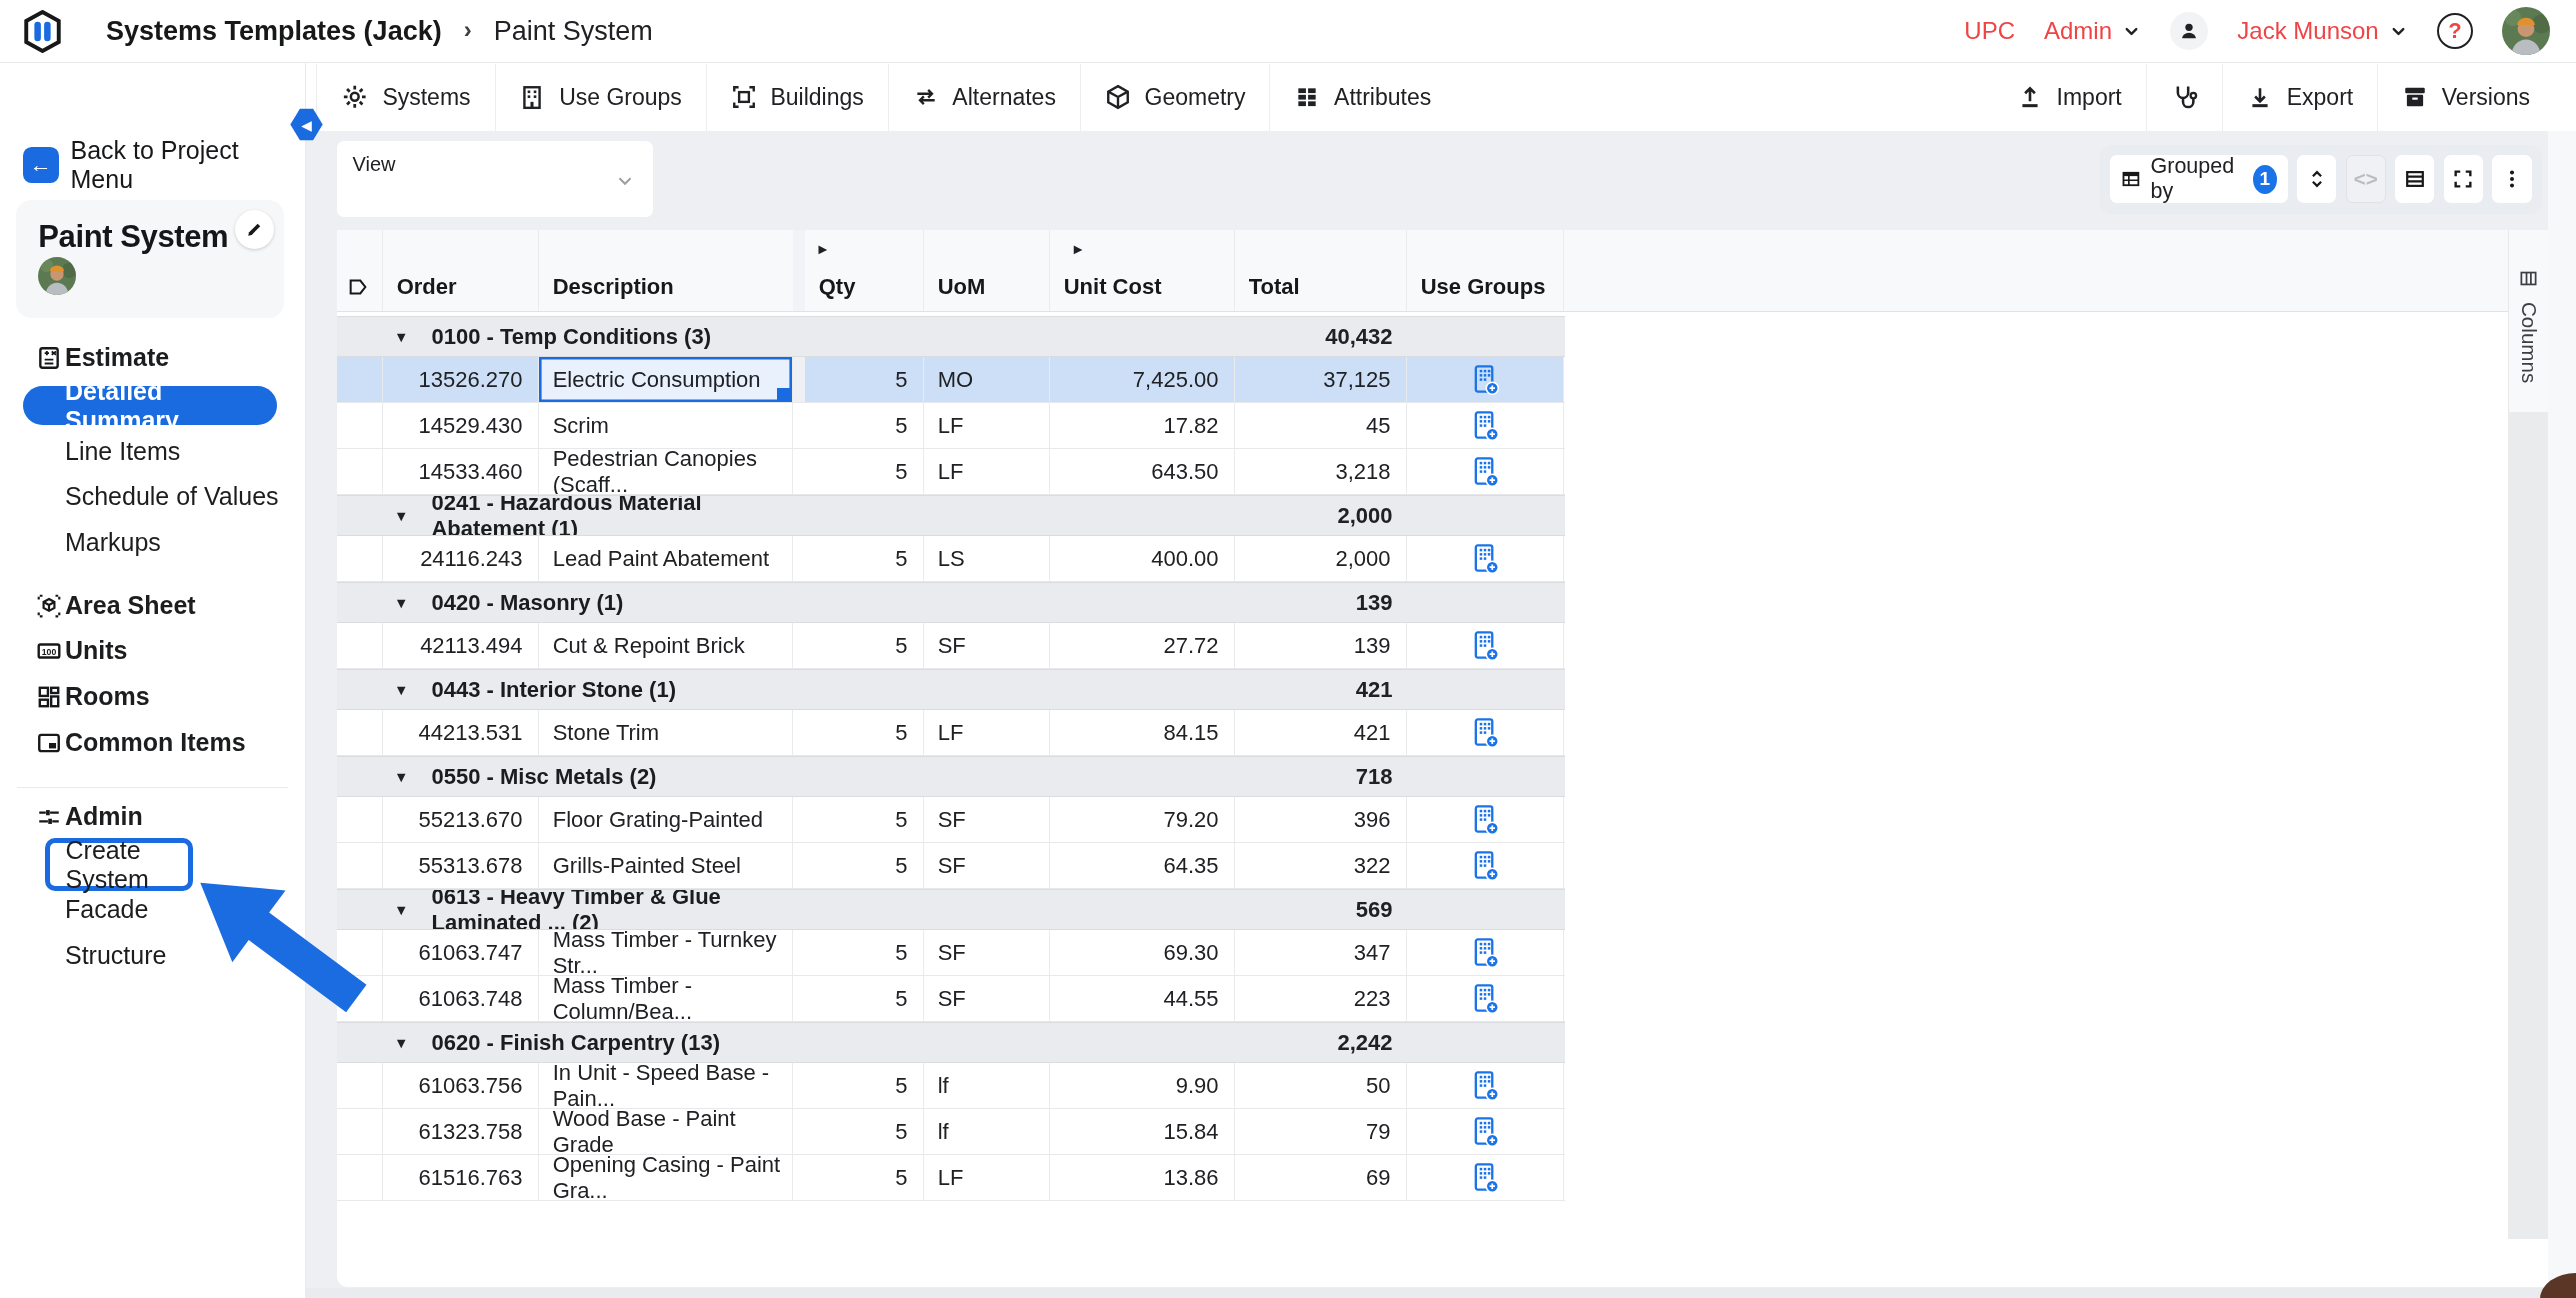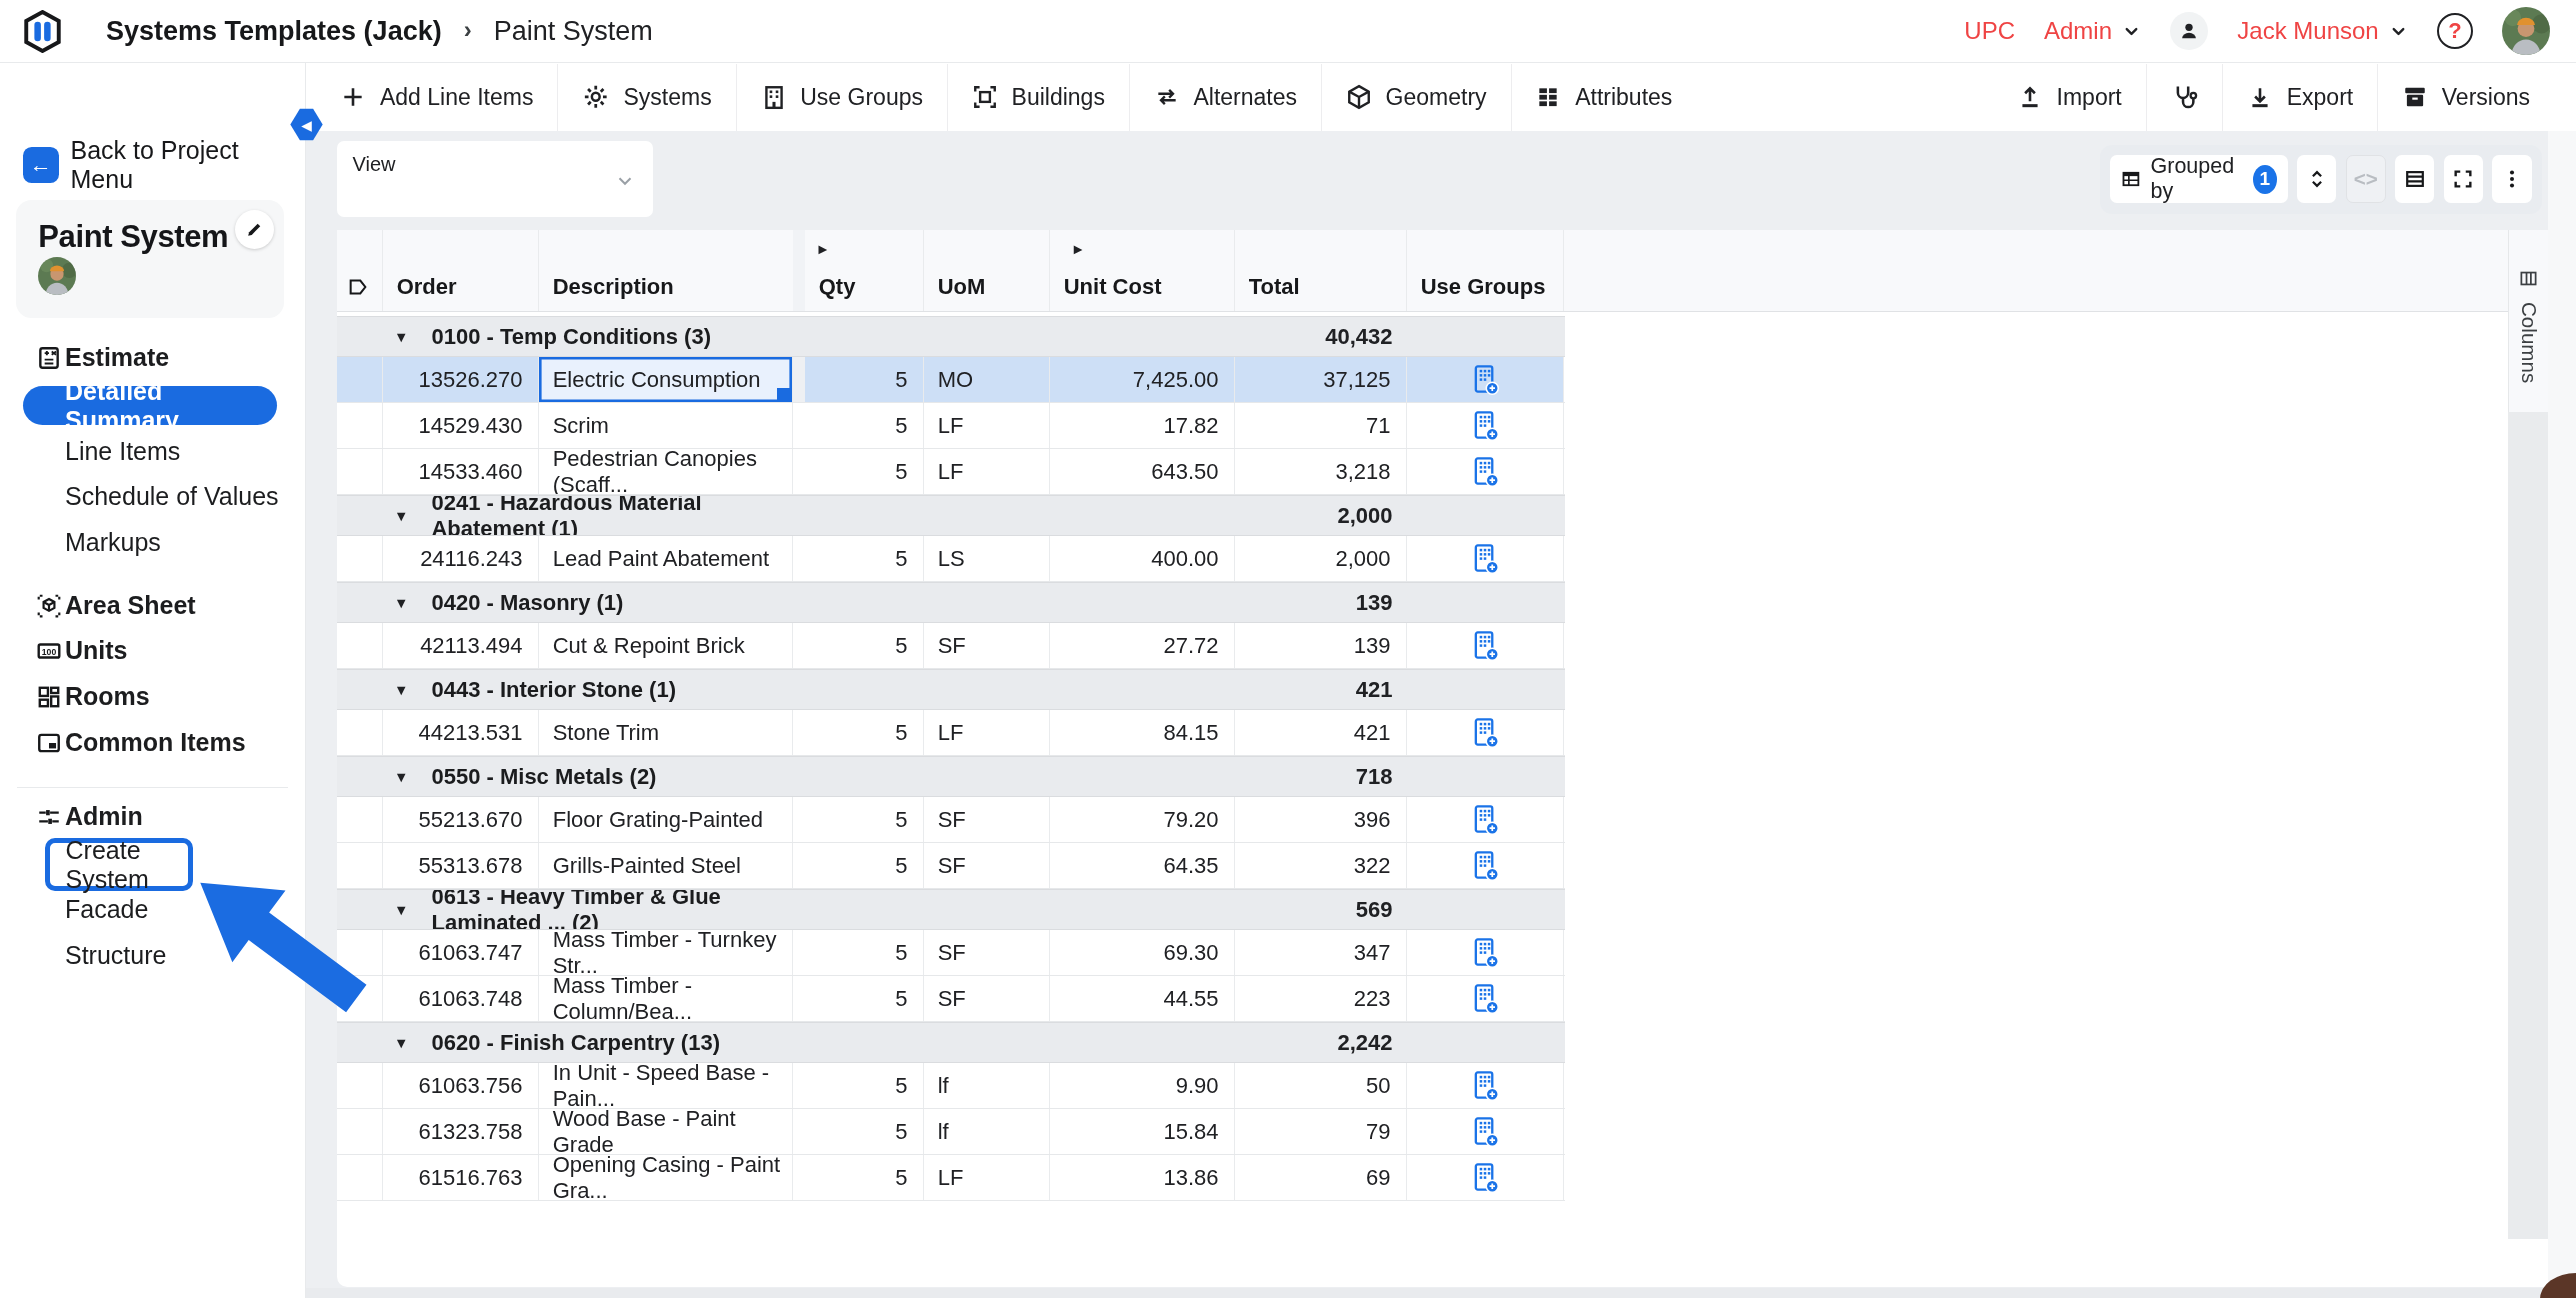--- a/index.html
+++ b/index.html
@@ -165,26 +165,20 @@
         <path d="M8 40 a12 13 0 0 1 24 0 Z" fill="#b9bdc2"></path>
         <circle cx="20" cy="18" r="7" fill="#c89670"></circle>
         <path d="M12.5 15 a7.5 6 0 0 1 15 0 Z" fill="#e0912f"></path>
       </svg>
     </span>
   </div>
 </div>
 
 <div id="toolbar">
   <div class="tbar-left">
-    <div class="tbtn">
-      <svg class="ic" width="26" height="26" viewBox="0 0 24 24">
-          <path d="M12 4 v16 M4 12 h16" stroke="#202124" stroke-width="2.4" fill="none"></path>
-        </svg>
-      <span>Add Line Items</span>
-    </div>
     <div class="tdiv"></div>
     <div class="tbtn">
       <svg class="ic" width="27.5" height="27.5" viewBox="0 0 24 24">
           <circle cx="12" cy="12" r="3.4" fill="none" stroke="#202124" stroke-width="2.2"></circle>
           <path d="M12 2.5v3.2 M12 18.3v3.2 M2.5 12h3.2 M18.3 12h3.2 M5.3 5.3l2.3 2.3 M16.4 16.4l2.3 2.3 M18.7 5.3l-2.3 2.3 M7.6 16.4l-2.3 2.3" stroke="#202124" stroke-width="2.4"></path>
         </svg>
       <span>Systems</span>
     </div>
     <div class="tdiv"></div>
     <div class="tbtn">
@@ -513,21 +507,21 @@
           </div>
         </div>
         <div class="trow item">
           <div class="cell c-icon"></div>
           <div class="cell c-order num">14529.430</div>
           <div class="cell c-desc txt">Scrim</div>
           <div class="cell gapc"></div>
           <div class="cell c-qty num">5</div>
           <div class="cell c-uom txt">LF</div>
           <div class="cell c-cost num">17.82</div>
-          <div class="cell c-total num">71</div>
+          <div class="cell c-total num">45</div>
           <div class="cell c-ug">
             <span class="ic">
     <svg width="29" height="31" viewBox="0 0 30 32">
       <rect x="5" y="2.5" width="17" height="26" rx="2" fill="none" stroke="#1a73e8" stroke-width="2.4"></rect>
       <rect x="9" y="6" width="2.6" height="2.6" fill="#1a73e8"></rect>
                 <rect x="13.2" y="6" width="2.6" height="2.6" fill="#1a73e8"></rect>
                 <rect x="17.4" y="6" width="2.6" height="2.6" fill="#1a73e8"></rect>
       <rect x="9" y="10.4" width="2.6" height="2.6" fill="#1a73e8"></rect>
                 <rect x="13.2" y="10.4" width="2.6" height="2.6" fill="#1a73e8"></rect>
                 <rect x="17.4" y="10.4" width="2.6" height="2.6" fill="#1a73e8"></rect>

